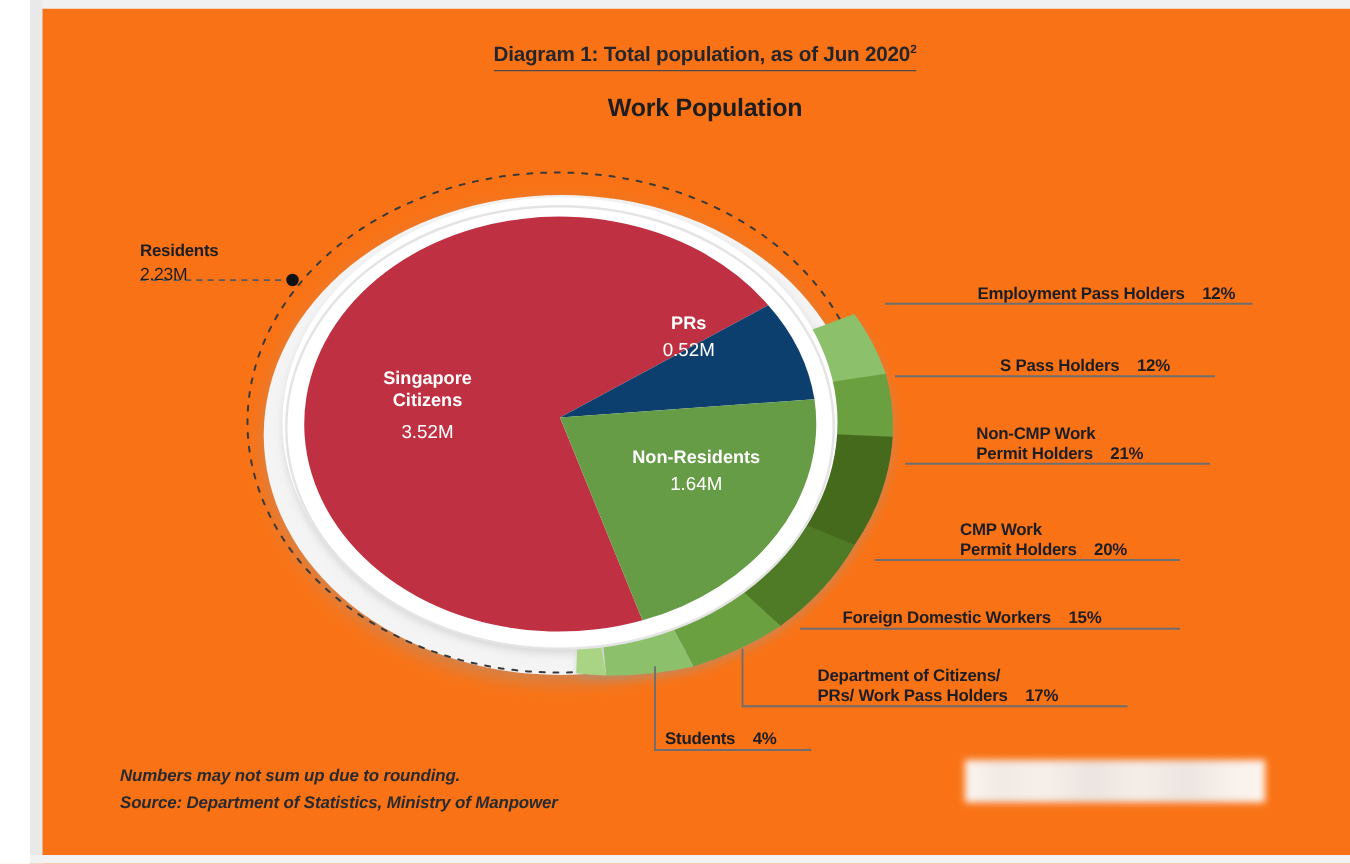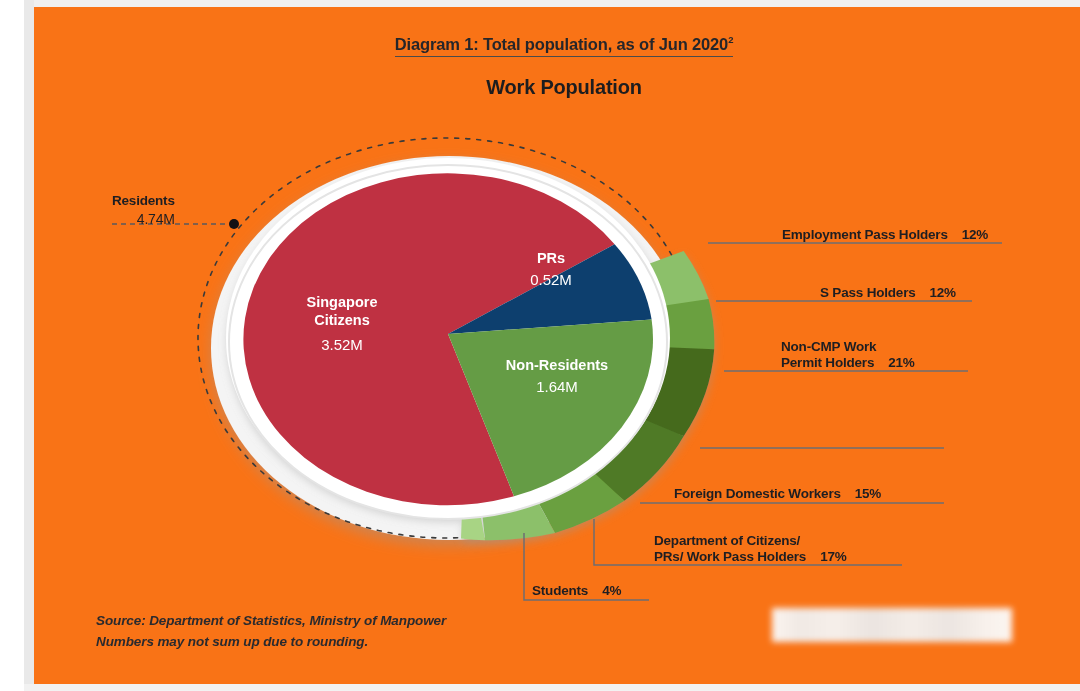--- a/index.html
+++ b/index.html
@@ -121,21 +121,20 @@
 
   
   .residents-label {
     position: absolute;
     left: 88px;
     top: 191px;
     font-size: 13.5px;
     line-height: 19px;
     color: #1e1e22;
     letter-spacing: -0.2px;
-    text-align: right;
   }
   .residents-label .res-name { font-weight: 700; }
   .residents-label .res-val  { font-weight: 400; font-size: 14px; }
 
   
   .source {
     position: absolute;
     left: 72px;
     top: 610px;
     font-size: 13.5px;
@@ -284,50 +283,54 @@
       <line x1="616" y1="503" x2="920" y2="503"></line>
 
       <polyline points="570,519 570,565 878,565"></polyline>
 
       <polyline points="500,533 500,600 625,600"></polyline>
     </g>
   </svg>
 
   <div class="residents-label">
     <div class="res-name">Residents</div>
-    <div class="res-val">4.74M</div>
+    <div class="res-val">2.23M</div>
   </div>
 
   <div class="callout" style="left:722px; top:227px;padding-left:36px;">
     <span>Employment Pass Holders</span><span class="pct">12%</span>
   </div>
 
-  <div class="callout" style="left:796px; top:285px;">
+  <div class="callout" style="left:776px; top:285px;">
     <span>S Pass Holders</span><span class="pct">12%</span>
   </div>
 
   <div class="callout" style="left:757px; top:339px;">
     <div>Non-CMP Work</div>
     <div><span>Permit Holders</span><span class="pct">21%</span></div>
   </div>
 
+  <div class="callout" style="left:744px; top:416px;">
+    <div>CMP Work</div>
+    <div><span>Permit Holders</span><span class="pct">20%</span></div>
+  </div>
 
   <div class="callout" style="left:650px; top:486px;">
     <span>Foreign Domestic Workers</span><span class="pct">15%</span>
   </div>
 
   <div class="callout" style="left:630px; top:533px;">
     <div>Department of Citizens/</div>
     <div><span>PRs/ Work Pass Holders</span><span class="pct">17%</span></div>
   </div>
 
   <div class="callout" style="left:508px; top:583px;">
     <span>Students</span><span class="pct">4%</span>
   </div>
 
   <div class="source">
+    <div>Numbers may not sum up due to rounding.</div>
     <div>Source: Department of Statistics, Ministry of Manpower</div>
-    <div>Numbers may not sum up due to rounding.</div>
   </div>
 
   <div class="watermark"></div>
 
 </div>
 
 </body></html>

